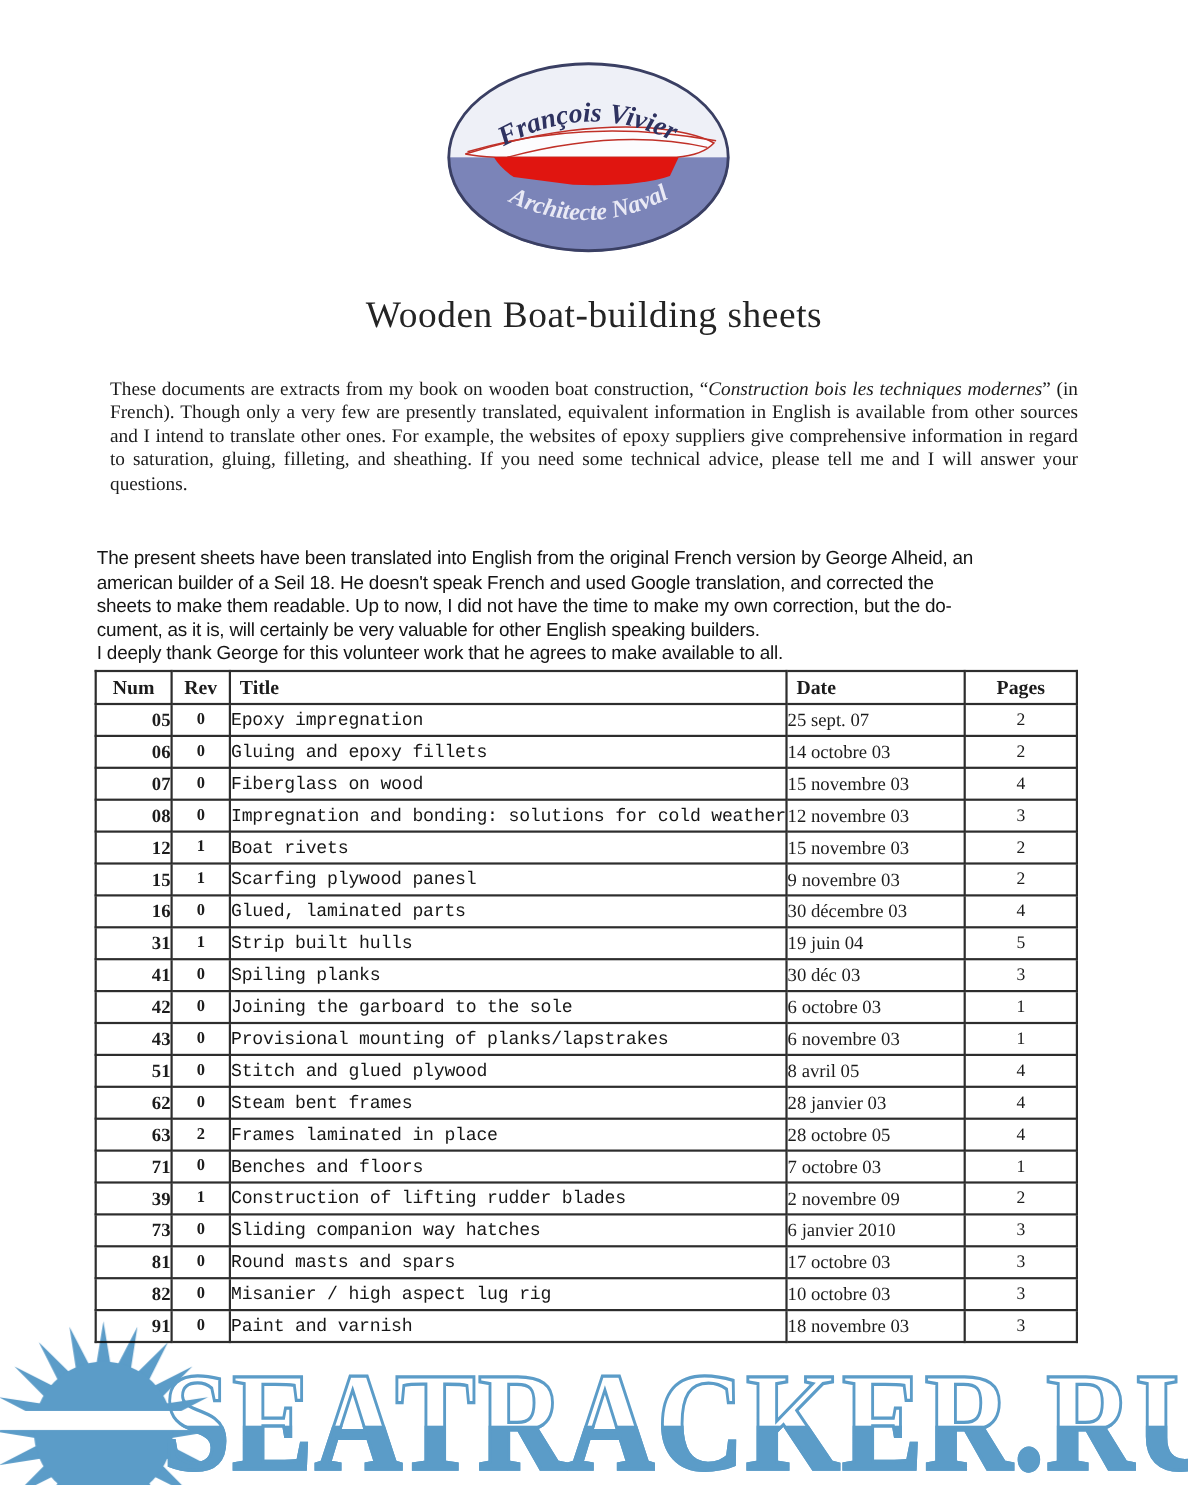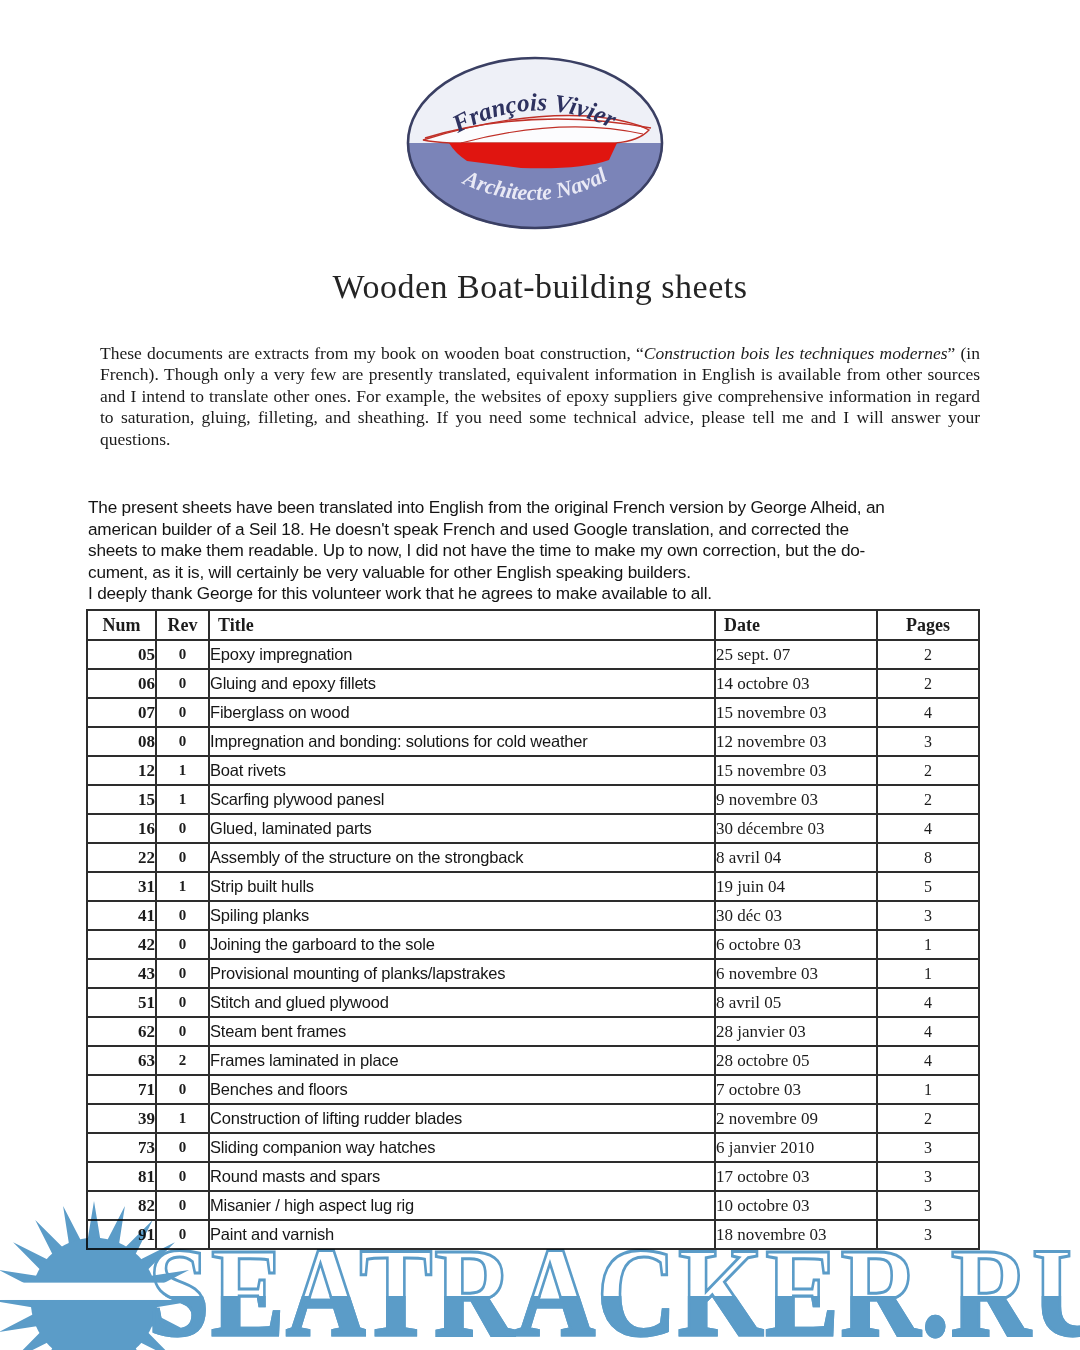--- a/index.html
+++ b/index.html
@@ -55,21 +55,21 @@
   .sheets-table th{
     height:28px;
     font-family:"Liberation Serif", serif;
     font-size:18px;font-weight:bold;color:#1c1c1c;
     text-align:center;
   }
   .sheets-table th.h-title,.sheets-table th.h-date{text-align:left;padding-left:8px;}
   .sheets-table td{height:27px;}
   .c-num{font-family:"Liberation Serif", serif;font-weight:bold;font-size:17px;text-align:right;color:#1c1c1c;}
   .c-rev{font-family:"Liberation Serif", serif;font-weight:bold;font-size:15px;text-align:center;color:#1c1c1c;}
-  .c-title{font-family:Liberation Sans, sans-serif;font-size:16.5px;padding-left:8px;color:#161616;letter-spacing:-0.2px;}
+  .c-title{font-family:Liberation Mono, monospace;font-size:16.5px;padding-left:8px;color:#161616;letter-spacing:-0.2px;}
   .c-date{font-family:"Liberation Serif", serif;font-size:17px;padding-left:7px;color:#1c1c1c;}
   .c-pages{font-family:"Liberation Serif", serif;font-size:16px;text-align:center;color:#1c1c1c;}
   
   .watermark{
     position:absolute;left:0;top:16px;width:1080px;height:1222px;
     pointer-events:none;
     mix-blend-mode:multiply;
     opacity:.93;
   }
   .wm-sun{position:absolute;left:-8px;top:1183px;width:204px;height:204px;}
@@ -199,27 +199,20 @@
       <td class="c-pages">2</td>
     </tr>
         <tr>
       <td class="c-num">16</td>
       <td class="c-rev">0</td>
       <td class="c-title">Glued, laminated parts</td>
       <td class="c-date">30 décembre 03</td>
       <td class="c-pages">4</td>
     </tr>
         <tr>
-      <td class="c-num">22</td>
-      <td class="c-rev">0</td>
-      <td class="c-title">Assembly of the structure on the strongback</td>
-      <td class="c-date">8 avril 04</td>
-      <td class="c-pages">8</td>
-    </tr>
-        <tr>
       <td class="c-num">31</td>
       <td class="c-rev">1</td>
       <td class="c-title">Strip built hulls</td>
       <td class="c-date">19 juin 04</td>
       <td class="c-pages">5</td>
     </tr>
         <tr>
       <td class="c-num">41</td>
       <td class="c-rev">0</td>
       <td class="c-title">Spiling planks</td>

